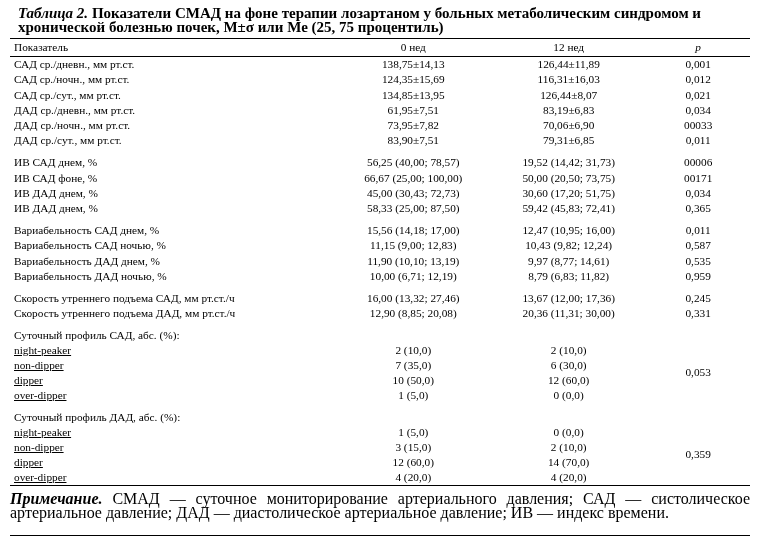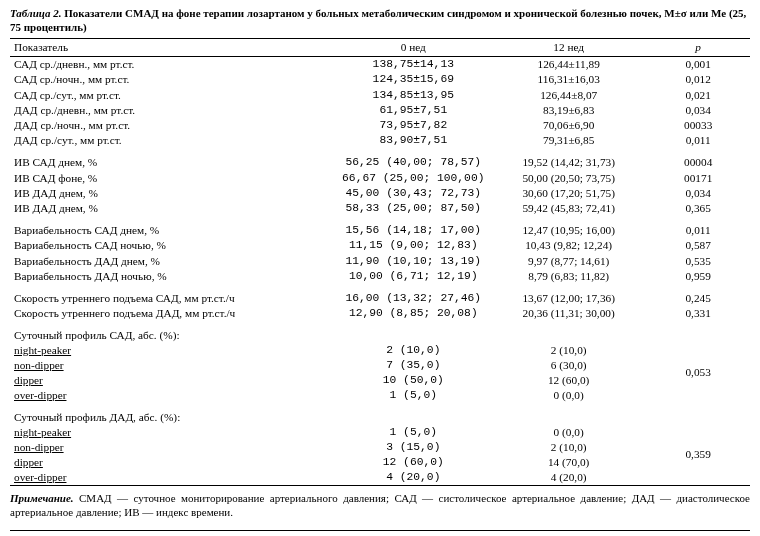--- a/index.html
+++ b/index.html
@@ -15,25 +15,25 @@
     overflow: hidden;
   }
   .page {
     width: 760px;
     height: 536px;
     box-sizing: border-box;
     padding: 6px 10px 4px 10px;
     position: relative;
   }
   .caption {
-    font-size: 11px;
+    font-size: 15px;
     line-height: 14px;
     font-weight: bold;
     font-style: italic;
-    margin: 0 0 4px 0;
+    margin: 0 0 4px 8px;
   }
   .caption .cap-label { font-style: italic; font-weight: bold; }
   .caption .cap-text { font-style: normal; font-weight: bold; }
 
   table.smad {
     width: 100%;
     border-collapse: collapse;
     font-size: 11.3px;
     line-height: 13.2px;
   }
@@ -51,34 +51,34 @@
     text-align: left;
   }
   table.smad thead th.pcol {
     font-style: italic;
   }
   table.smad td {
     padding: 1px 4px;
     vertical-align: top;
   }
   td.lbl { text-align: left; width: 44%; white-space: nowrap; }
-  td.c1  { text-align: center; width: 21%; font-family: Liberation Mono, monospace; }
+  td.c1  { text-align: center; width: 21%; }
   td.c2  { text-align: center; width: 21%; margin-top: 20px; }
   td.p   { text-align: center; width: 14%; }
 
   tr.spacer td { height: 7px; padding: 0; line-height: 7px; font-size: 1px; }
   tr.grouphead td { padding-top: 1px; padding-bottom: 0px; }
   tr.sub td.lbl { padding-left: 4px; text-decoration: underline; }
 
   .botline td {
     border-top: 0.9px solid #000;
     padding: 0; height: 0; font-size: 0; line-height: 0;
   }
   .note {
-    font-size: 11px;
+    font-size: 16px;
     line-height: 13.4px;
     margin-top: 4px;
     text-align: justify;
   }
   .note .note-label { font-style: italic; font-weight: bold; }
   .bottom-rule {
     border-top: 1.6px solid #000;
     margin-top: 3px;
   }
 </style>
@@ -140,21 +140,21 @@
       </tr>
 
       <tr class="spacer">
           <td colspan="4"></td>
         </tr>
 
       <tr>
         <td class="lbl">ИВ САД днем, %</td>
         <td class="c1">56,25 (40,00; 78,57)</td>
         <td class="c2">19,52 (14,42; 31,73)</td>
-        <td class="p">00004</td>
+        <td class="p">00006</td>
       </tr>
       <tr>
         <td class="lbl">ИВ САД фоне, %</td>
         <td class="c1">66,67 (25,00; 100,00)</td>
         <td class="c2">50,00 (20,50; 73,75)</td>
         <td class="p">00171</td>
       </tr>
       <tr>
         <td class="lbl">ИВ ДАД днем, %</td>
         <td class="c1">45,00 (30,43; 72,73)</td>

